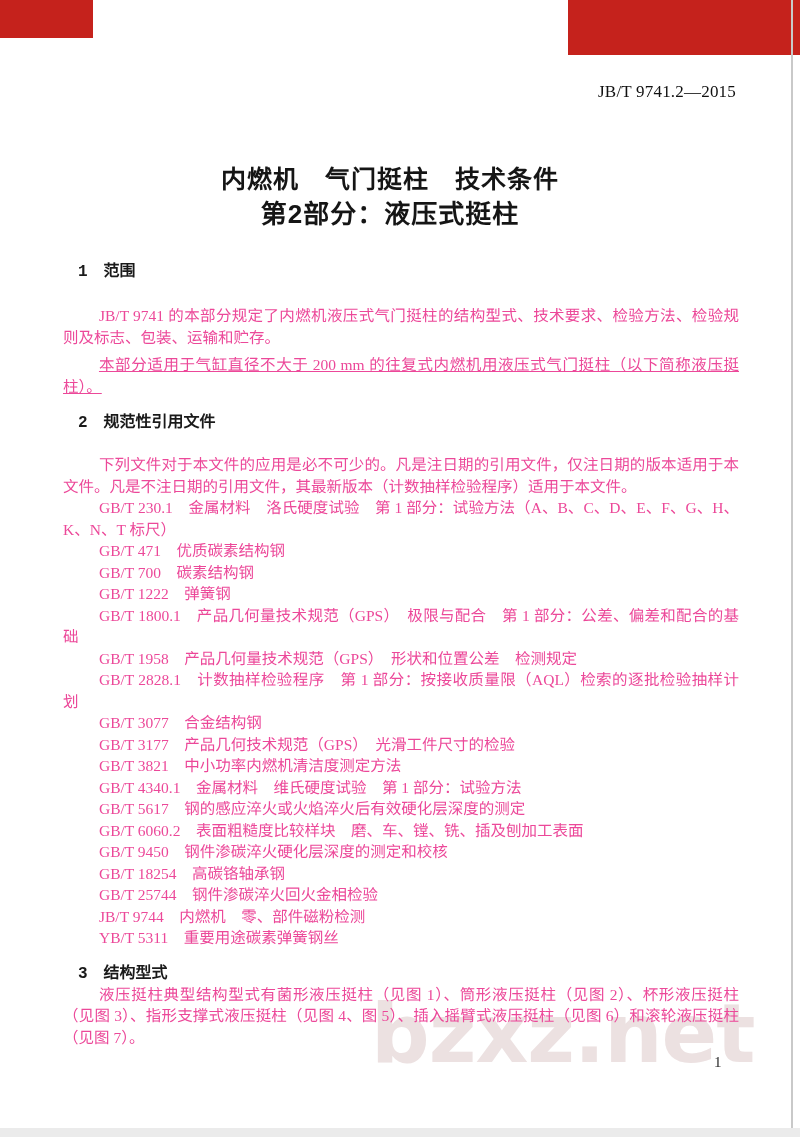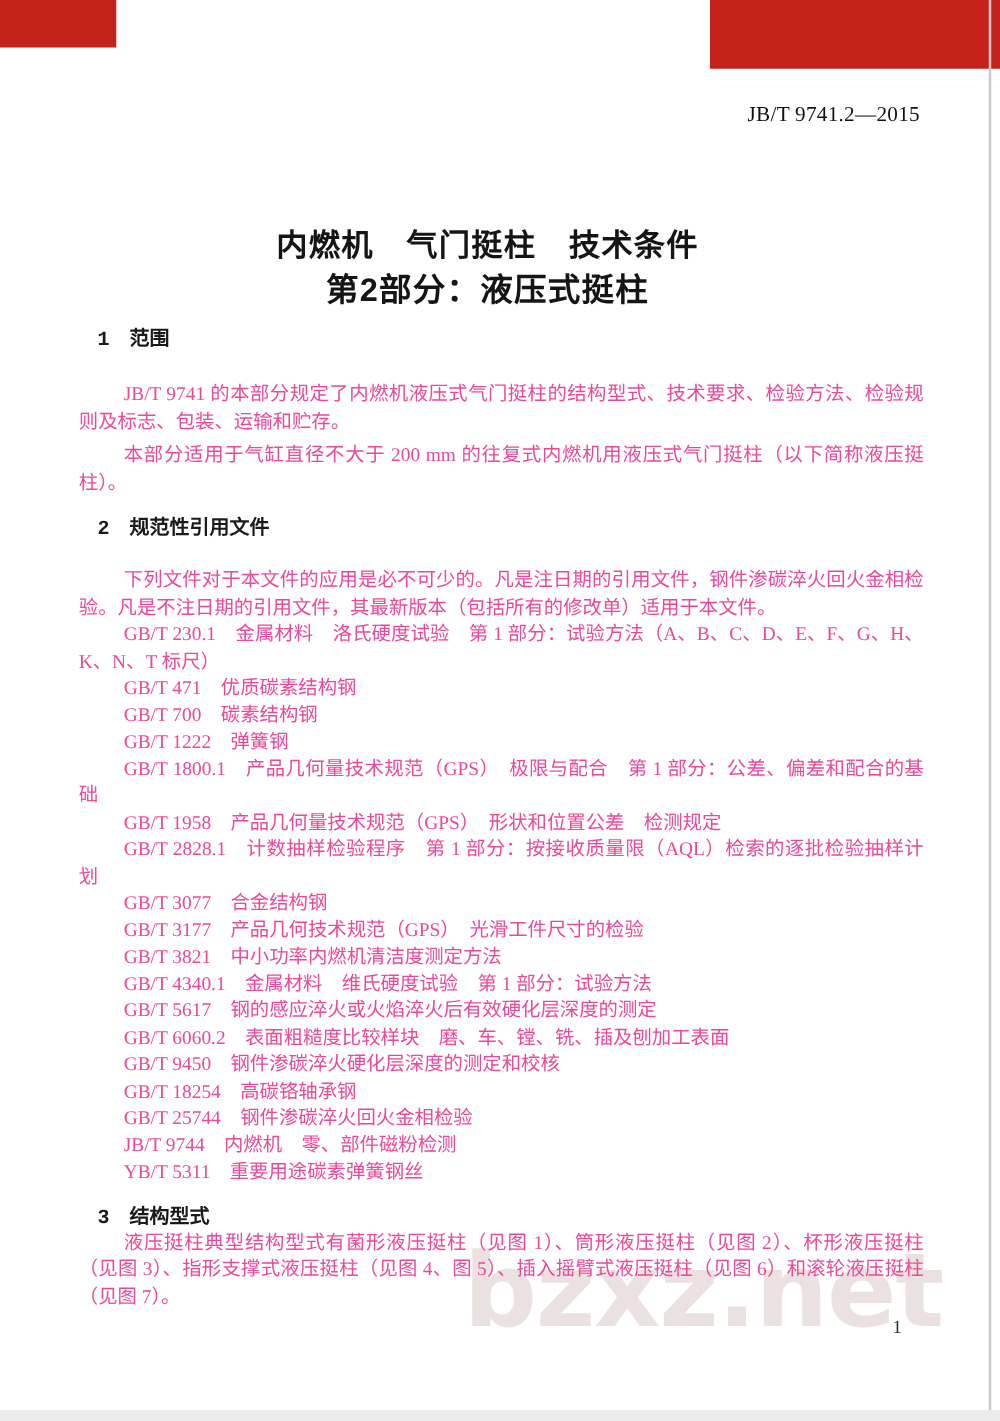--- a/index.html
+++ b/index.html
@@ -25,40 +25,40 @@
   .corner-right{left:568px;width:232px;height:55px;}
   .edge-line{position:absolute;top:0;left:791px;width:2px;height:1137px;background:var(--edge-line);}
   .bottom-band{position:absolute;left:0;top:1128px;width:800px;height:9px;background:var(--bottom-band);}
   
   .doc-code{
     position:absolute;top:82px;right:64px;
     font-family:"Liberation Serif","DejaVu Serif",serif;
     font-weight:400;font-size:17px;letter-spacing:.2px;color:#111;
   }
   
-  .title-block{position:absolute;left:0;top:181px;width:780px;text-align:center;
+  .title-block{position:absolute;left:0;top:163px;width:780px;text-align:center;
     font-family:"Liberation Sans","DejaVu Sans",sans-serif;color:#151515;}
   .t1{font-size:25px;font-weight:700;line-height:32px;letter-spacing:1px;}
   .t2{font-size:26px;font-weight:700;line-height:30px;margin-top:4px;letter-spacing:1px;}
   
   .doc-body{position:absolute;left:63px;top:262px;width:676px;z-index:2;}
   h2.sec{
     font-family:Liberation Mono, monospace;
     font-size:16px;line-height:20px;font-weight:700;color:#1a1a1a;
     margin:0 0 0 15px;
   }
   .secnum{display:inline-block;margin-right:16px;}
   #sec1-h{margin-bottom:23px;}
   #sec2-h{margin-top:16px;margin-bottom:21px;}
   #sec3-h{margin-top:15px;}
   p.body{
     font-size:15.5px;line-height:21.5px;margin:0;
     text-align:justify;text-indent:2.32em;color:#ec4899;
   }
-  p.p2gap{margin-top:6px;}
+  p.p2gap{margin-top:6px;text-decoration:underline;}
   
   .watermark{
     position:absolute;left:371px;top:993px;z-index:1;
     font-family:"DejaVu Sans","Liberation Sans",sans-serif;
     font-weight:700;font-size:82px;line-height:1;letter-spacing:-1px;
     color:var(--watermark);user-select:none;
   }
   .page-number{
     position:absolute;left:714px;top:1054px;
     font-size:15px;color:#2b2b2b;
@@ -87,21 +87,21 @@
 
     <h2 class="sec" id="sec1-h">
       <span class="secnum">1</span><span>范围</span>
     </h2>
     <p class="body">JB/T 9741 的本部分规定了内燃机液压式气门挺柱的结构型式、技术要求、检验方法、检验规则及标志、包装、运输和贮存。</p>
     <p class="body p2gap">本部分适用于气缸直径不大于 200 mm 的往复式内燃机用液压式气门挺柱（以下简称液压挺柱）。</p>
 
     <h2 class="sec" id="sec2-h">
       <span class="secnum">2</span><span>规范性引用文件</span>
     </h2>
-    <p class="body">下列文件对于本文件的应用是必不可少的。凡是注日期的引用文件，钢件渗碳淬火回火金相检验。凡是不注日期的引用文件，其最新版本（包括所有的修改单）适用于本文件。</p>
+    <p class="body">下列文件对于本文件的应用是必不可少的。凡是注日期的引用文件，仅注日期的版本适用于本文件。凡是不注日期的引用文件，其最新版本（计数抽样检验程序）适用于本文件。</p>
     <div>
         <p class="body">GB/T 230.1　金属材料　洛氏硬度试验　第 1 部分：试验方法（A、B、C、D、E、F、G、H、K、N、T 标尺）</p>
         <p class="body">GB/T 471　优质碳素结构钢</p>
         <p class="body">GB/T 700　碳素结构钢</p>
         <p class="body">GB/T 1222　弹簧钢</p>
         <p class="body">GB/T 1800.1　产品几何量技术规范（GPS）　极限与配合　第 1 部分：公差、偏差和配合的基础</p>
         <p class="body">GB/T 1958　产品几何量技术规范（GPS）　形状和位置公差　检测规定</p>
         <p class="body">GB/T 2828.1　计数抽样检验程序　第 1 部分：按接收质量限（AQL）检索的逐批检验抽样计划</p>
         <p class="body">GB/T 3077　合金结构钢</p>
         <p class="body">GB/T 3177　产品几何技术规范（GPS）　光滑工件尺寸的检验</p>

